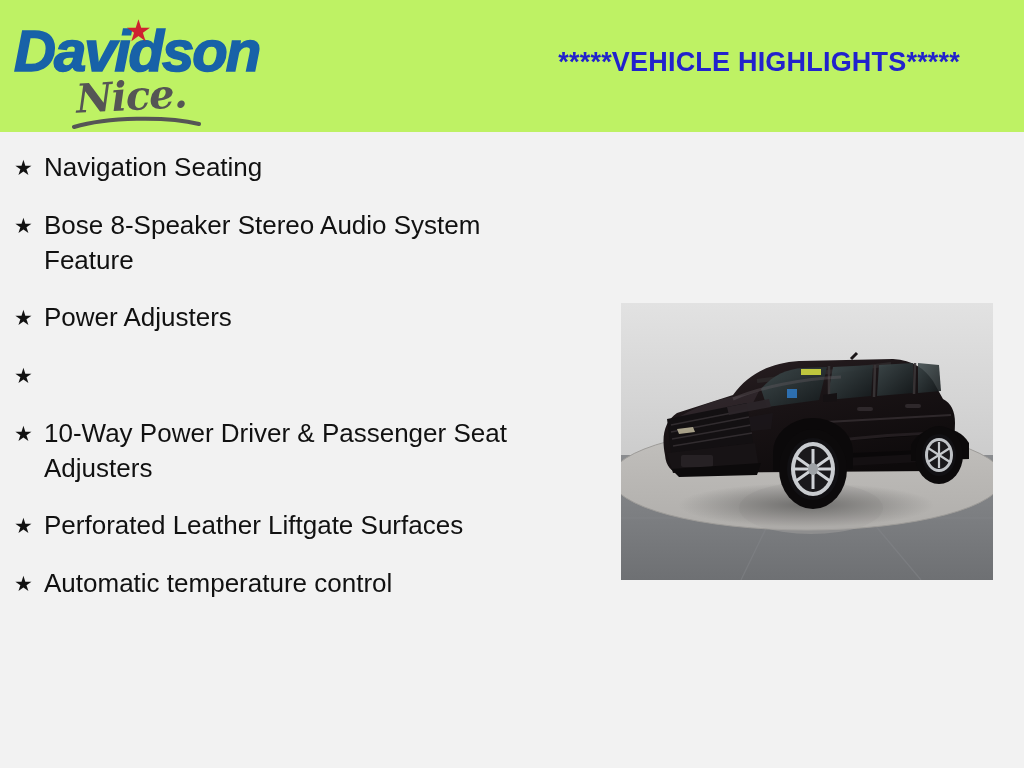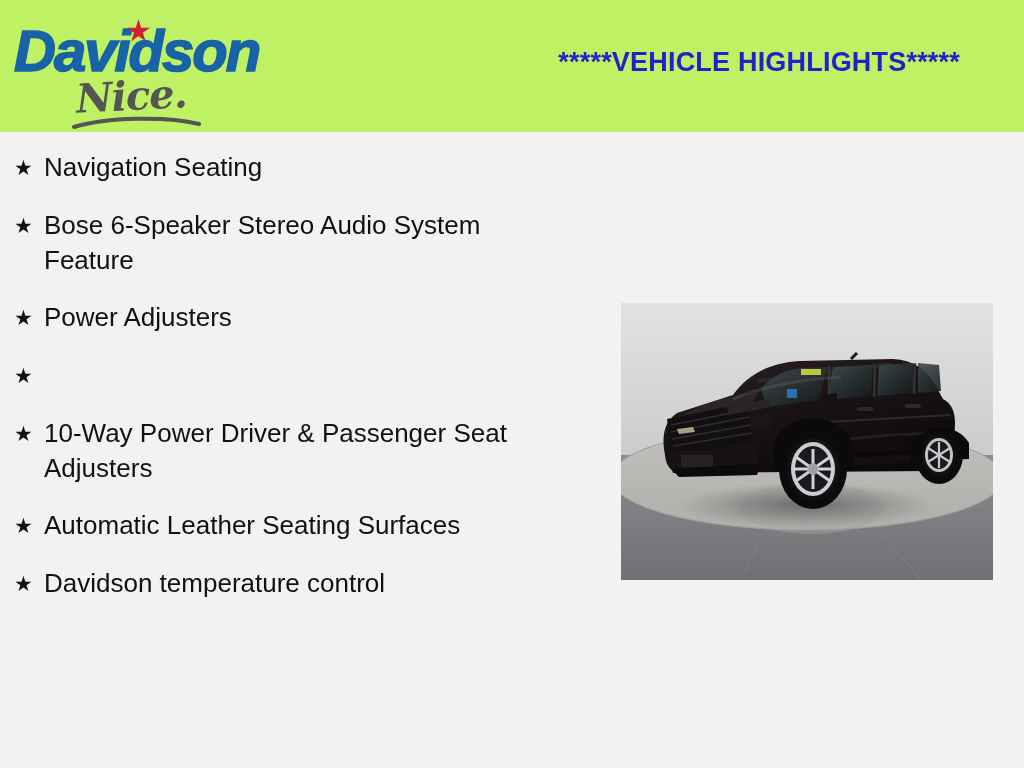--- a/index.html
+++ b/index.html
@@ -170,45 +170,45 @@
 
 <ul id="highlights-list">
 
   <li class="highlight-item">
     <span class="bullet-star-icon">★</span>
     <span class="highlight-label">Navigation Seating</span>
   </li>
 
   <li class="highlight-item">
     <span class="bullet-star-icon">★</span>
-    <span class="highlight-label">Bose 6-Speaker Stereo Audio System Feature</span>
+    <span class="highlight-label">Bose 8-Speaker Stereo Audio System Feature</span>
   </li>
 
   <li class="highlight-item">
     <span class="bullet-star-icon">★</span>
     <span class="highlight-label">Power Adjusters</span>
   </li>
 
   <li class="highlight-item">
     <span class="bullet-star-icon">★</span>
   </li>
 
   <li class="highlight-item">
     <span class="bullet-star-icon">★</span>
     <span class="highlight-label">10-Way Power Driver &amp; Passenger Seat Adjusters</span>
   </li>
 
   <li class="highlight-item">
     <span class="bullet-star-icon">★</span>
-    <span class="highlight-label">Automatic Leather Seating Surfaces</span>
-  </li>
-
-  <li class="highlight-item">
-    <span class="bullet-star-icon">★</span>
-    <span class="highlight-label">Davidson temperature control</span>
+    <span class="highlight-label">Perforated Leather Liftgate Surfaces</span>
+  </li>
+
+  <li class="highlight-item">
+    <span class="bullet-star-icon">★</span>
+    <span class="highlight-label">Automatic temperature control</span>
   </li>
 
 </ul>
 
 <div id="vehicle-photo">
   <svg width="372" height="277" viewBox="0 0 372 277">
     <defs>
       <linearGradient id="backdropGrad" x1="0" y1="0" x2="0" y2="1">
         <stop offset="0%" stop-color="#e2e2e2"></stop>
         <stop offset="60%" stop-color="#d4d4d4"></stop>

